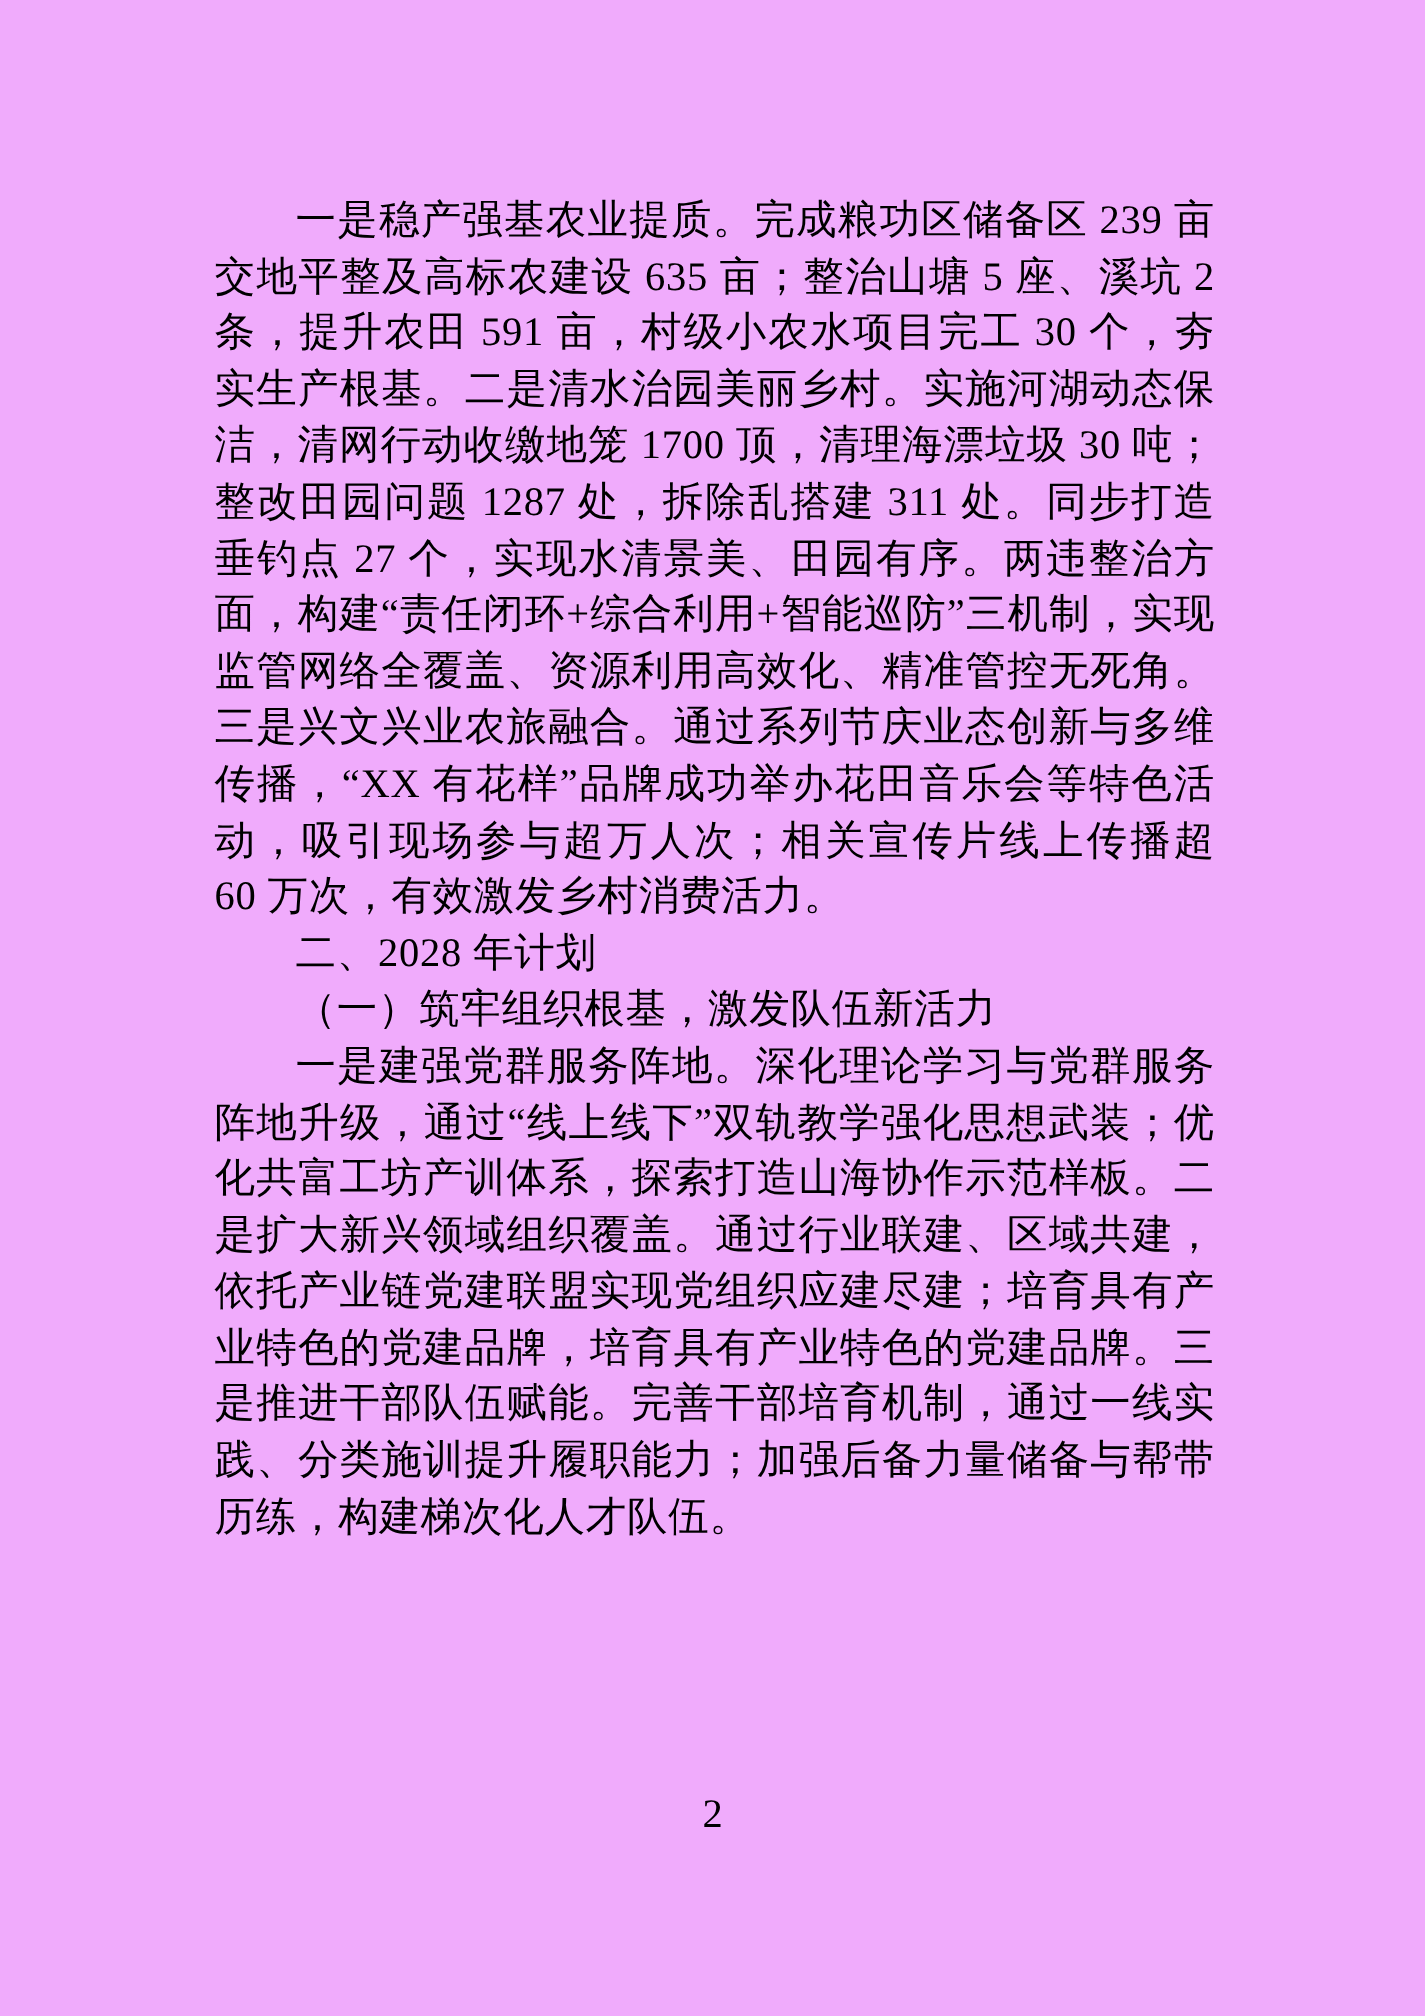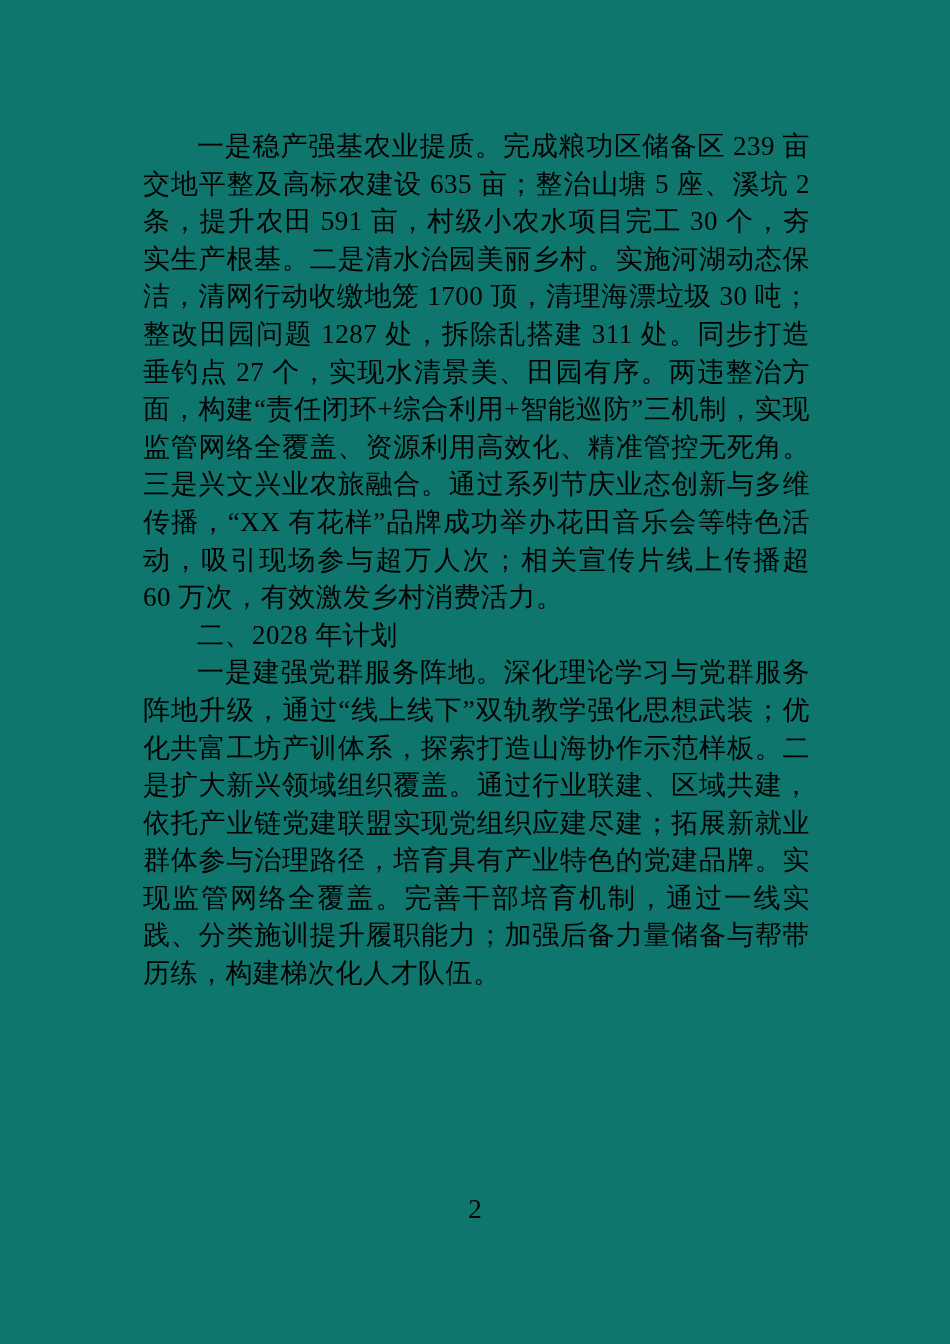--- a/index.html
+++ b/index.html
@@ -4,21 +4,21 @@
 <style>
   html, body {
     margin: 0;
     padding: 0;
     background: #ffffff;
   }
   .page {
     position: relative;
     width: 950px;
     height: 1344px;
-    background: #0f766e;
+    background: #f0abfc;
     overflow: hidden;
     font-family: "Liberation Serif", "DejaVu Serif", serif;
     color: #000000;
   }
   .content {
     position: absolute;
     left: 143px;
     top: 128px;
     width: 667px;
     font-size: 27px;
@@ -44,16 +44,17 @@
     line-height: 34px;
   }
 </style>
 </head>
 <body>
 
 <div class="page">
   <div class="content">
     <p class="body-paragraph">一是稳产强基农业提质。完成粮功区储备区 239 亩交地平整及高标农建设 635 亩；整治山塘 5 座、溪坑 2 条，提升农田 591 亩，村级小农水项目完工 30 个，夯实生产根基。二是清水治园美丽乡村。实施河湖动态保洁，清网行动收缴地笼 1700 顶，清理海漂垃圾 30 吨；整改田园问题 1287 处，拆除乱搭建 311 处。同步打造垂钓点 27 个，实现水清景美、田园有序。两违整治方面，构建“责任闭环+综合利用+智能巡防”三机制，实现监管网络全覆盖、资源利用高效化、精准管控无死角。三是兴文兴业农旅融合。通过系列节庆业态创新与多维传播，“XX 有花样”品牌成功举办花田音乐会等特色活动，吸引现场参与超万人次；相关宣传片线上传播超 60 万次，有效激发乡村消费活力。</p>
     <p class="heading-1">二、2028 年计划</p>
-    <p class="body-paragraph">一是建强党群服务阵地。深化理论学习与党群服务阵地升级，通过“线上线下”双轨教学强化思想武装；优化共富工坊产训体系，探索打造山海协作示范样板。二是扩大新兴领域组织覆盖。通过行业联建、区域共建，依托产业链党建联盟实现党组织应建尽建；拓展新就业群体参与治理路径，培育具有产业特色的党建品牌。实现监管网络全覆盖。完善干部培育机制，通过一线实践、分类施训提升履职能力；加强后备力量储备与帮带历练，构建梯次化人才队伍。</p>
+    <p class="heading-2">（一）筑牢组织根基，激发队伍新活力</p>
+    <p class="body-paragraph">一是建强党群服务阵地。深化理论学习与党群服务阵地升级，通过“线上线下”双轨教学强化思想武装；优化共富工坊产训体系，探索打造山海协作示范样板。二是扩大新兴领域组织覆盖。通过行业联建、区域共建，依托产业链党建联盟实现党组织应建尽建；培育具有产业特色的党建品牌，培育具有产业特色的党建品牌。三是推进干部队伍赋能。完善干部培育机制，通过一线实践、分类施训提升履职能力；加强后备力量储备与帮带历练，构建梯次化人才队伍。</p>
   </div>
   <div class="page-number">2</div>
 </div>
 
 </body></html>

